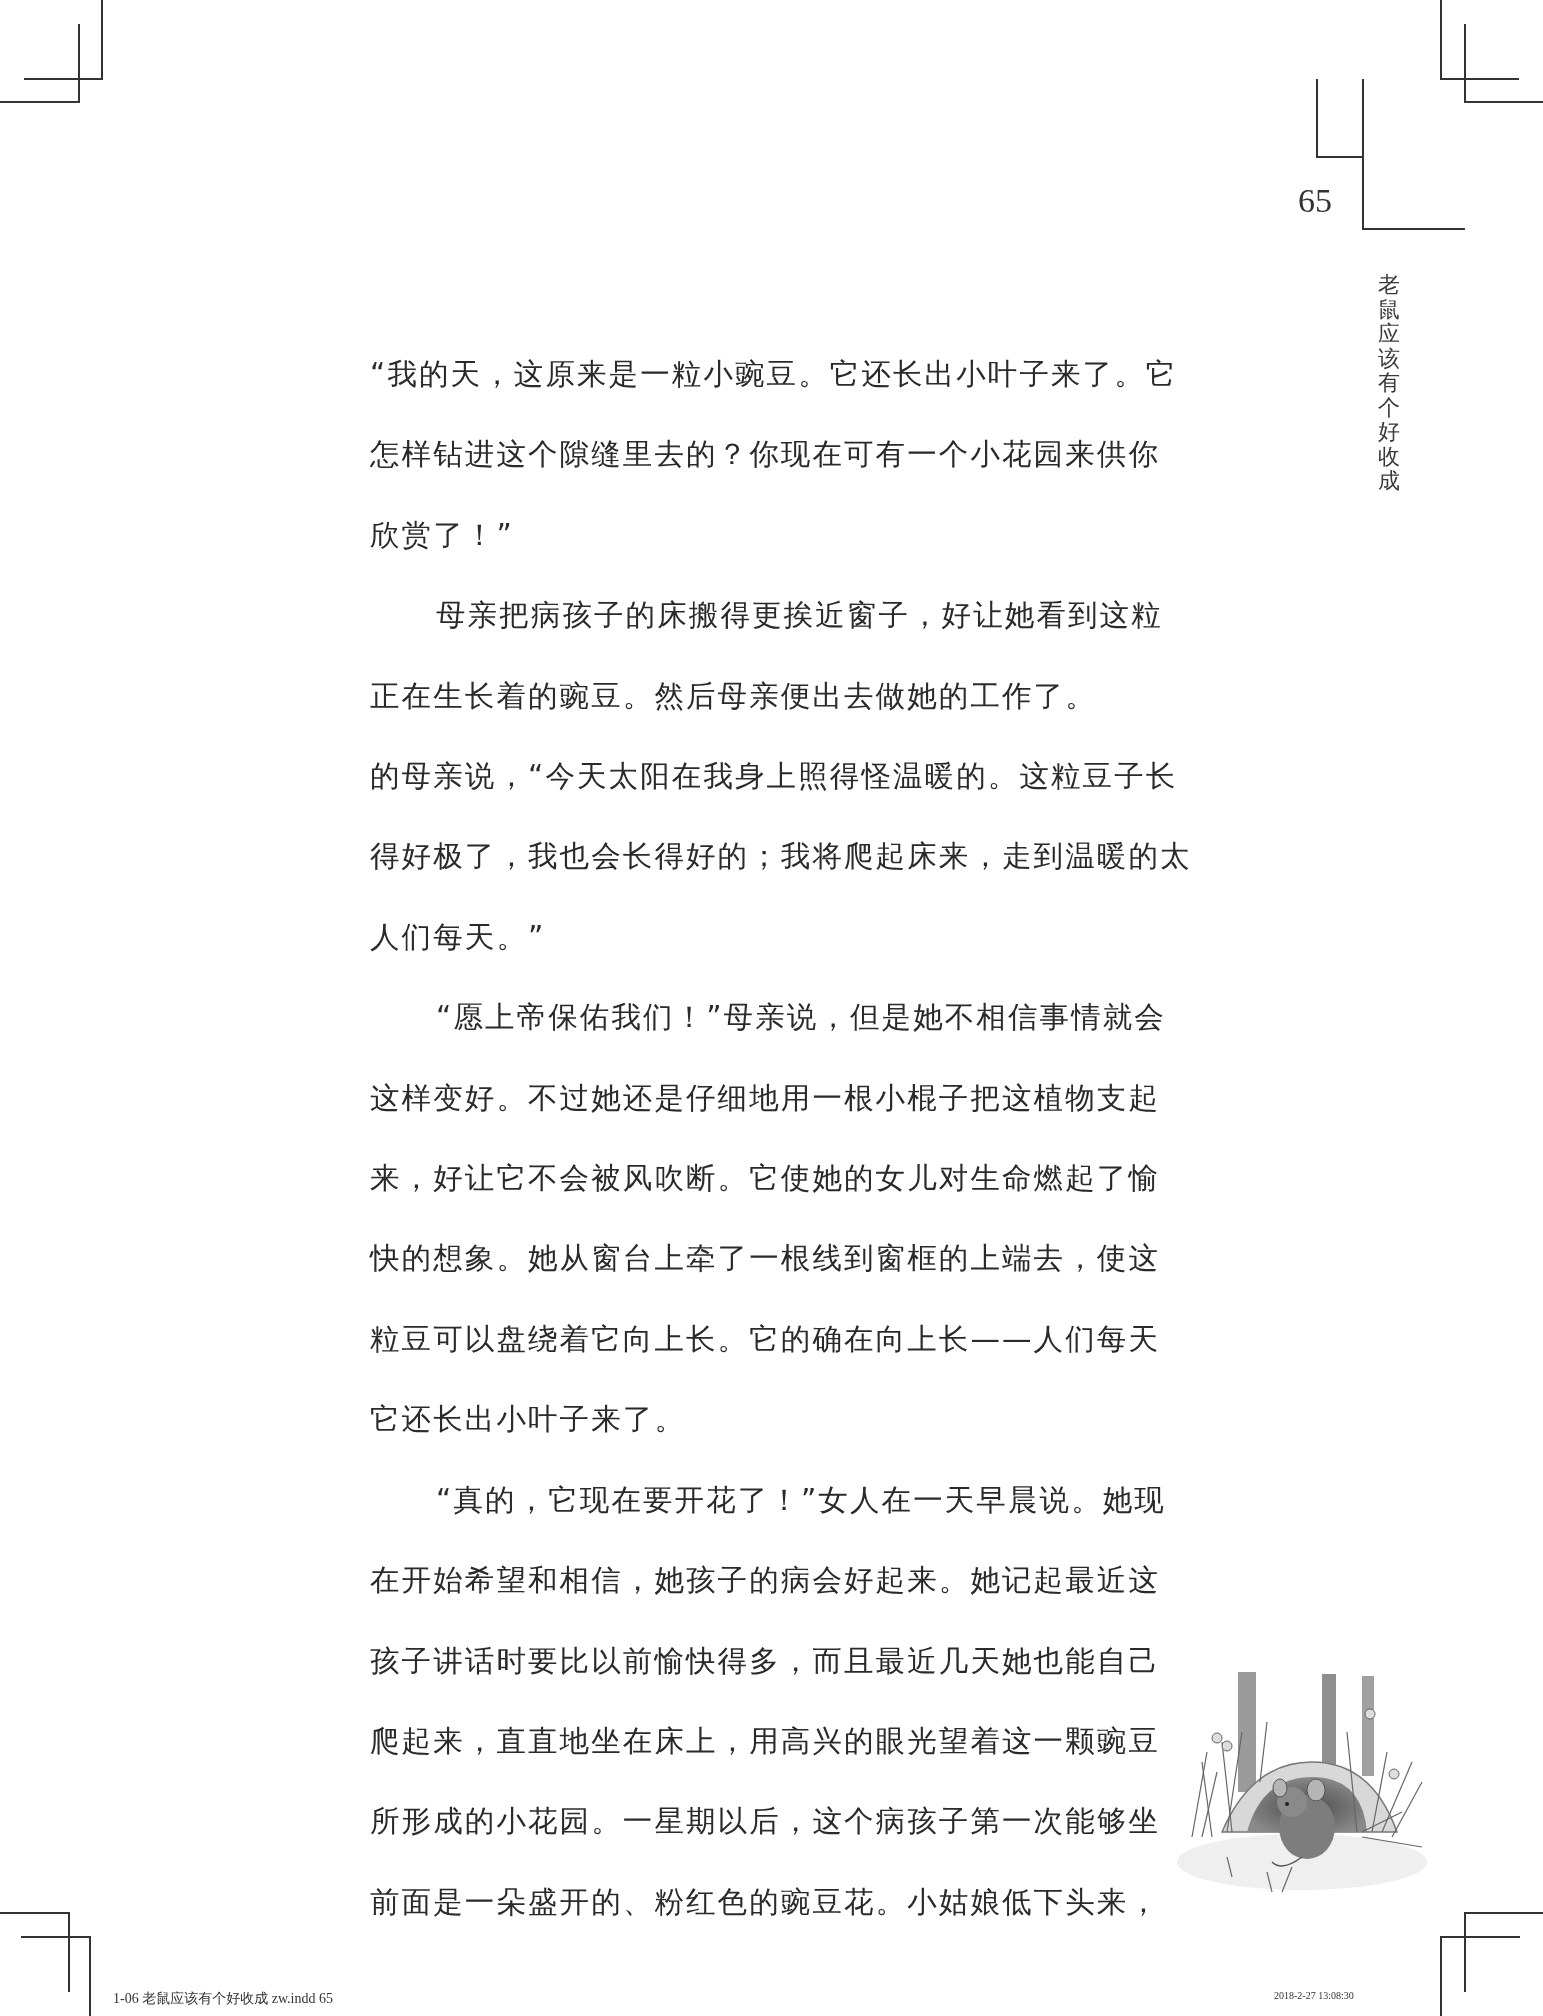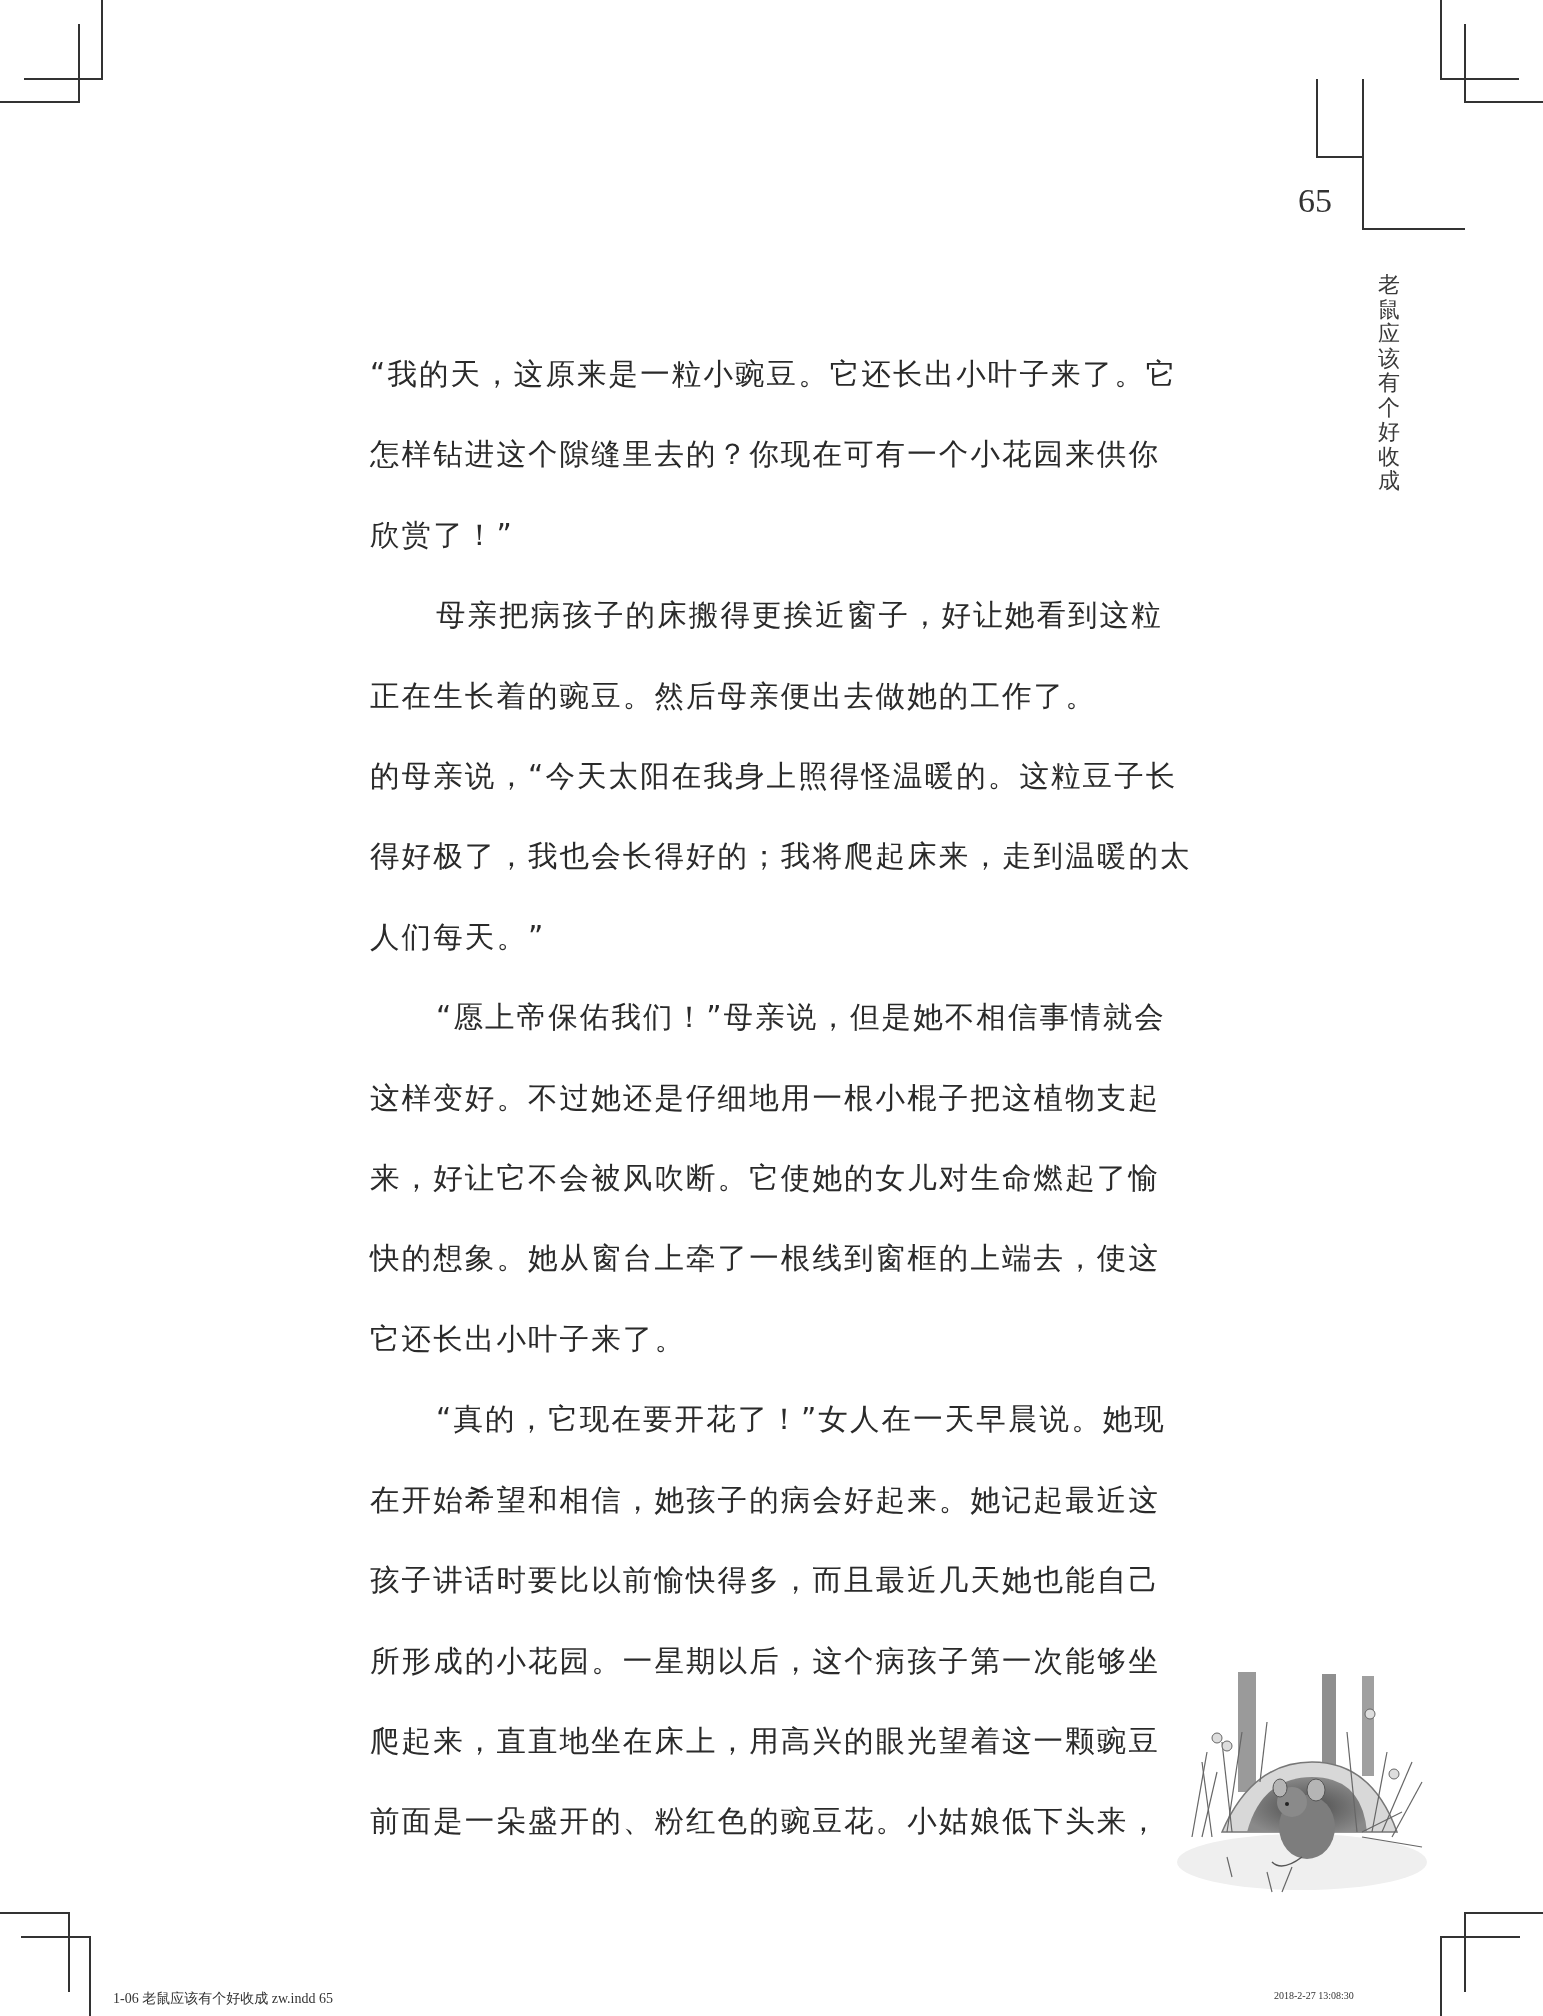--- a/index.html
+++ b/index.html
@@ -59,26 +59,27 @@
     <p>欣赏了！”</p>
     <p class="indent">母亲把病孩子的床搬得更挨近窗子，好让她看到这粒</p>
     <p>正在生长着的豌豆。然后母亲便出去做她的工作了。</p>
     <p>的母亲说，“今天太阳在我身上照得怪温暖的。这粒豆子长</p>
     <p>得好极了，我也会长得好的；我将爬起床来，走到温暖的太</p>
     <p>人们每天。”</p>
     <p class="indent">“愿上帝保佑我们！”母亲说，但是她不相信事情就会</p>
     <p>这样变好。不过她还是仔细地用一根小棍子把这植物支起</p>
     <p>来，好让它不会被风吹断。它使她的女儿对生命燃起了愉</p>
     <p>快的想象。她从窗台上牵了一根线到窗框的上端去，使这</p>
+    <p>粒豆可以盘绕着它向上长。它的确在向上长——人们每天</p>
     <p>它还长出小叶子来了。</p>
     <p class="indent">“真的，它现在要开花了！”女人在一天早晨说。她现</p>
     <p>在开始希望和相信，她孩子的病会好起来。她记起最近这</p>
     <p>孩子讲话时要比以前愉快得多，而且最近几天她也能自己</p>
+    <p>爬起来，直直地坐在床上，用高兴的眼光望着这一颗豌豆</p>
     <p>所形成的小花园。一星期以后，这个病孩子第一次能够坐</p>
-    <p>爬起来，直直地坐在床上，用高兴的眼光望着这一颗豌豆</p>
     <p>前面是一朵盛开的、粉红色的豌豆花。小姑娘低下头来，</p>
   </div>
 
 <svg class="illustration" viewBox="0 0 262 238" xmlns="http://www.w3.org/2000/svg">
   <defs>
     <radialGradient id="hole" cx="50%" cy="55%" r="55%">
       <stop offset="0%" stop-color="#4a4a4a"></stop>
       <stop offset="100%" stop-color="#8a8a8a"></stop>
     </radialGradient>
   </defs>

